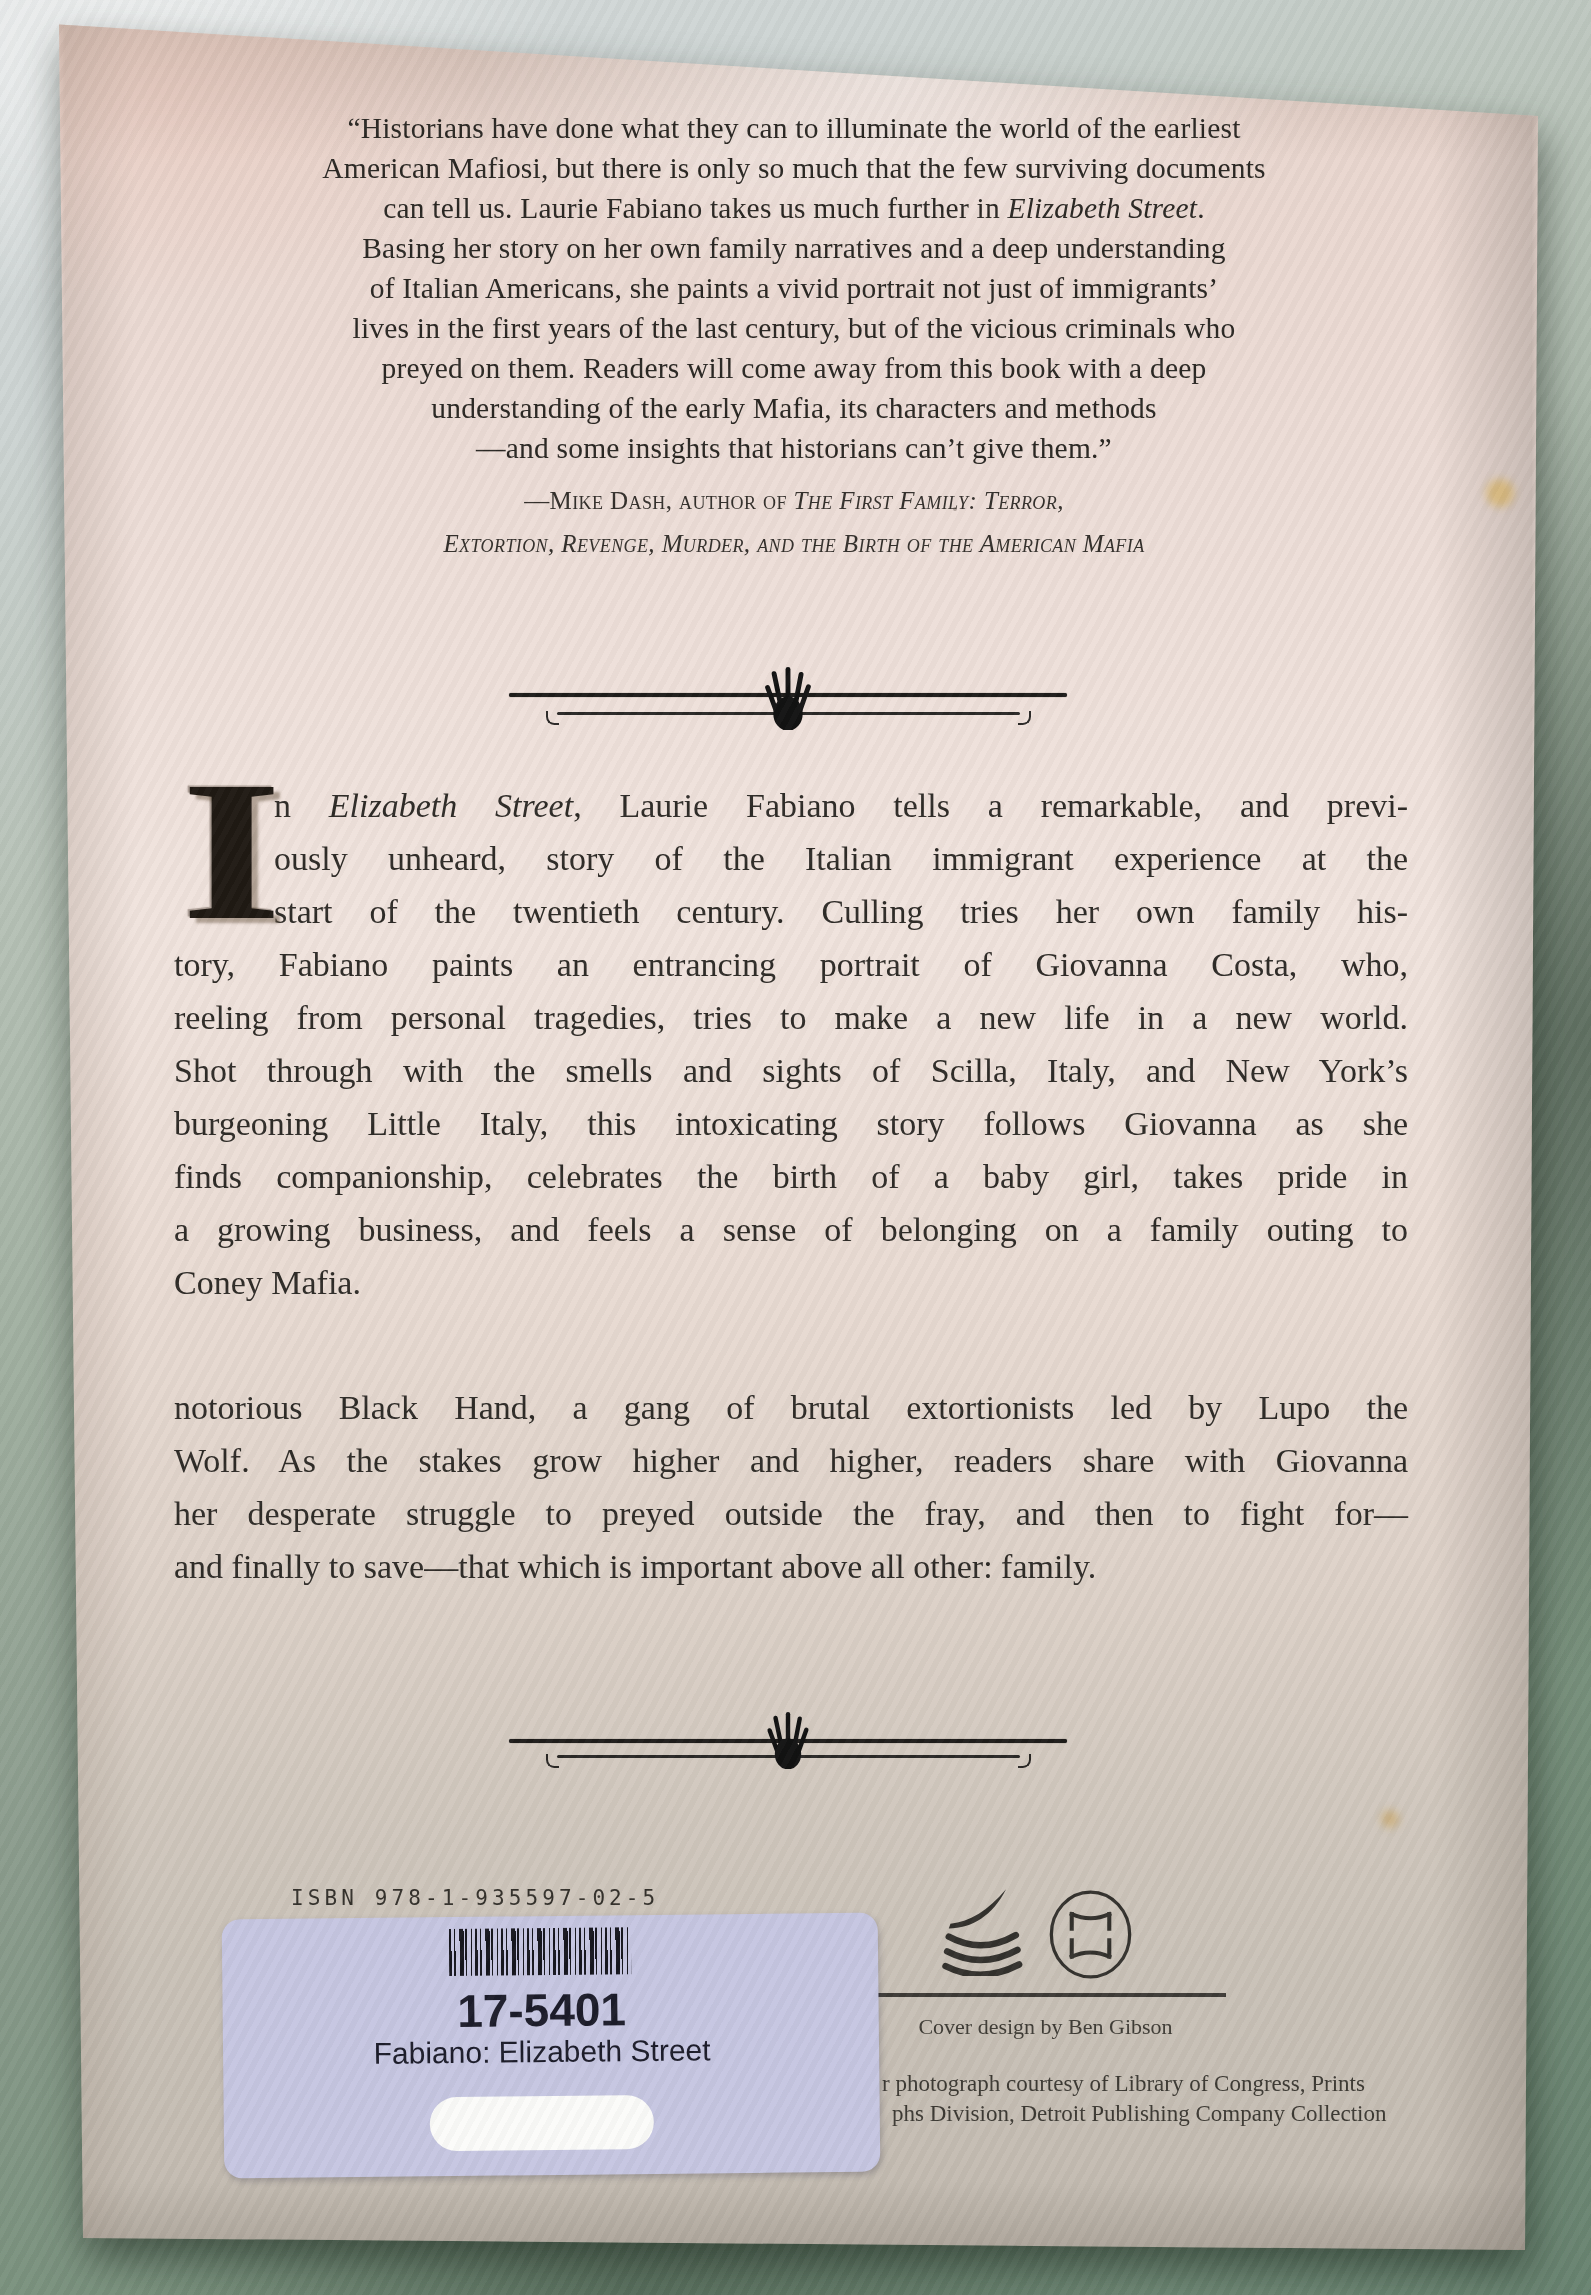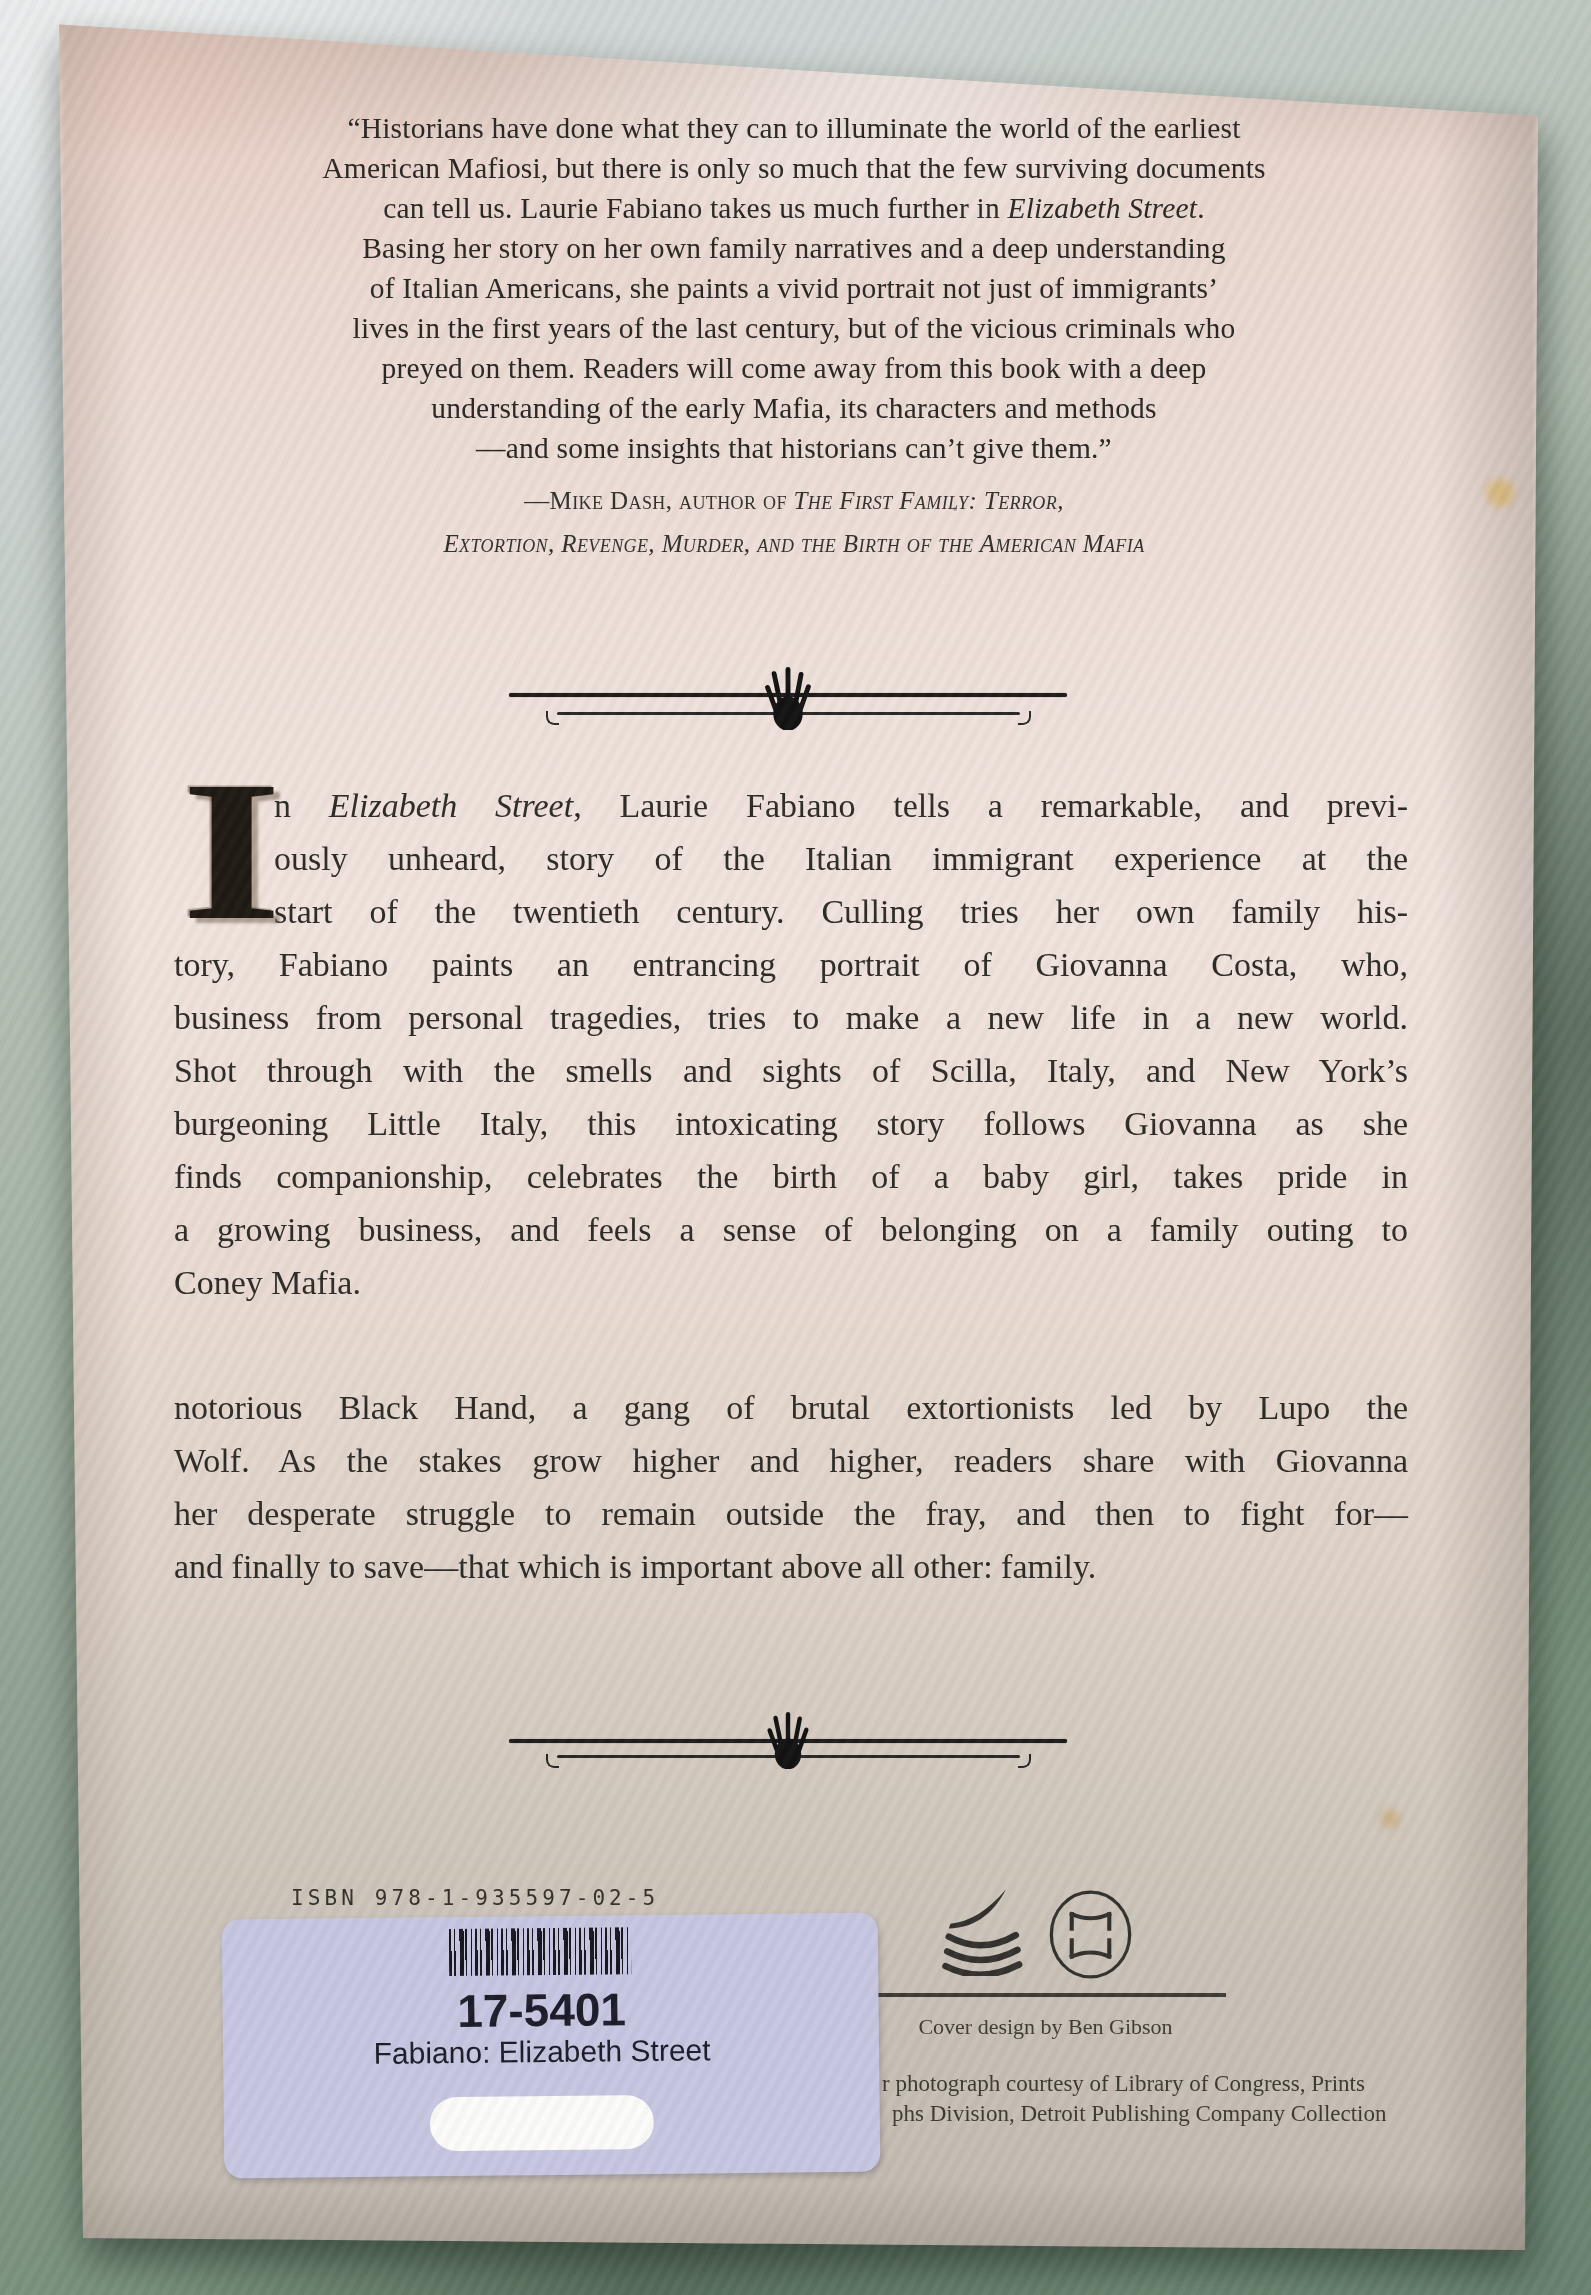--- a/index.html
+++ b/index.html
@@ -118,32 +118,32 @@
         </svg>
       </div>
 
       <div class="z para p1">
         <span class="dc-float"></span>
         <span class="dropcap">I</span>
       <div class="line"><span>n </span><span class="it">Elizabeth Street</span><span>, Laurie Fabiano tells a remarkable, and previ-</span></div>
           <div class="line"><span>ously unheard, story of the Italian immigrant experience at the</span></div>
           <div class="line"><span>start of the twentieth century. Culling tries her own family his-</span></div>
           <div class="line"><span>tory, Fabiano paints an entrancing portrait of Giovanna Costa, who,</span></div>
-          <div class="line"><span>business from personal tragedies, tries to make a new life in a new world.</span></div>
+          <div class="line"><span>reeling from personal tragedies, tries to make a new life in a new world.</span></div>
           <div class="line"><span>Shot through with the smells and sights of Scilla, Italy, and New York’s</span></div>
           <div class="line"><span>burgeoning Little Italy, this intoxicating story follows Giovanna as she</span></div>
           <div class="line"><span>finds companionship, celebrates the birth of a baby girl, takes pride in</span></div>
           <div class="line"><span>a growing business, and feels a sense of belonging on a family outing to</span></div>
           <div class="line"><span>Coney Mafia.</span></div>
         </div>
 
       <div class="z para p2">
           <div class="line"><span>notorious Black Hand, a gang of brutal extortionists led by Lupo the</span></div>
           <div class="line"><span>Wolf. As the stakes grow higher and higher, readers share with Giovanna</span></div>
-          <div class="line"><span>her desperate struggle to remain outside the fray, and then to fight for—</span></div>
+          <div class="line"><span>her desperate struggle to preyed outside the fray, and then to fight for—</span></div>
           <div class="line"><span>and finally to save—that which is important above all other: family.</span></div>
         </div>
 
       <div class="z divider" style="left:501px;top:1703px;">
         <span class="rule-a" style="top:36px;"></span>
         <span class="rule-b" style="top:52px;"></span>
         <svg class="hand" style="top:4.9px;" width="44" height="61" viewBox="0 0 60 82">
           <g stroke="#121212" stroke-width="6" stroke-linecap="round" fill="#121212">
             <line x1="30" y1="55" x2="30" y2="8"></line>
             <line x1="22" y1="56" x2="13" y2="13"></line>

